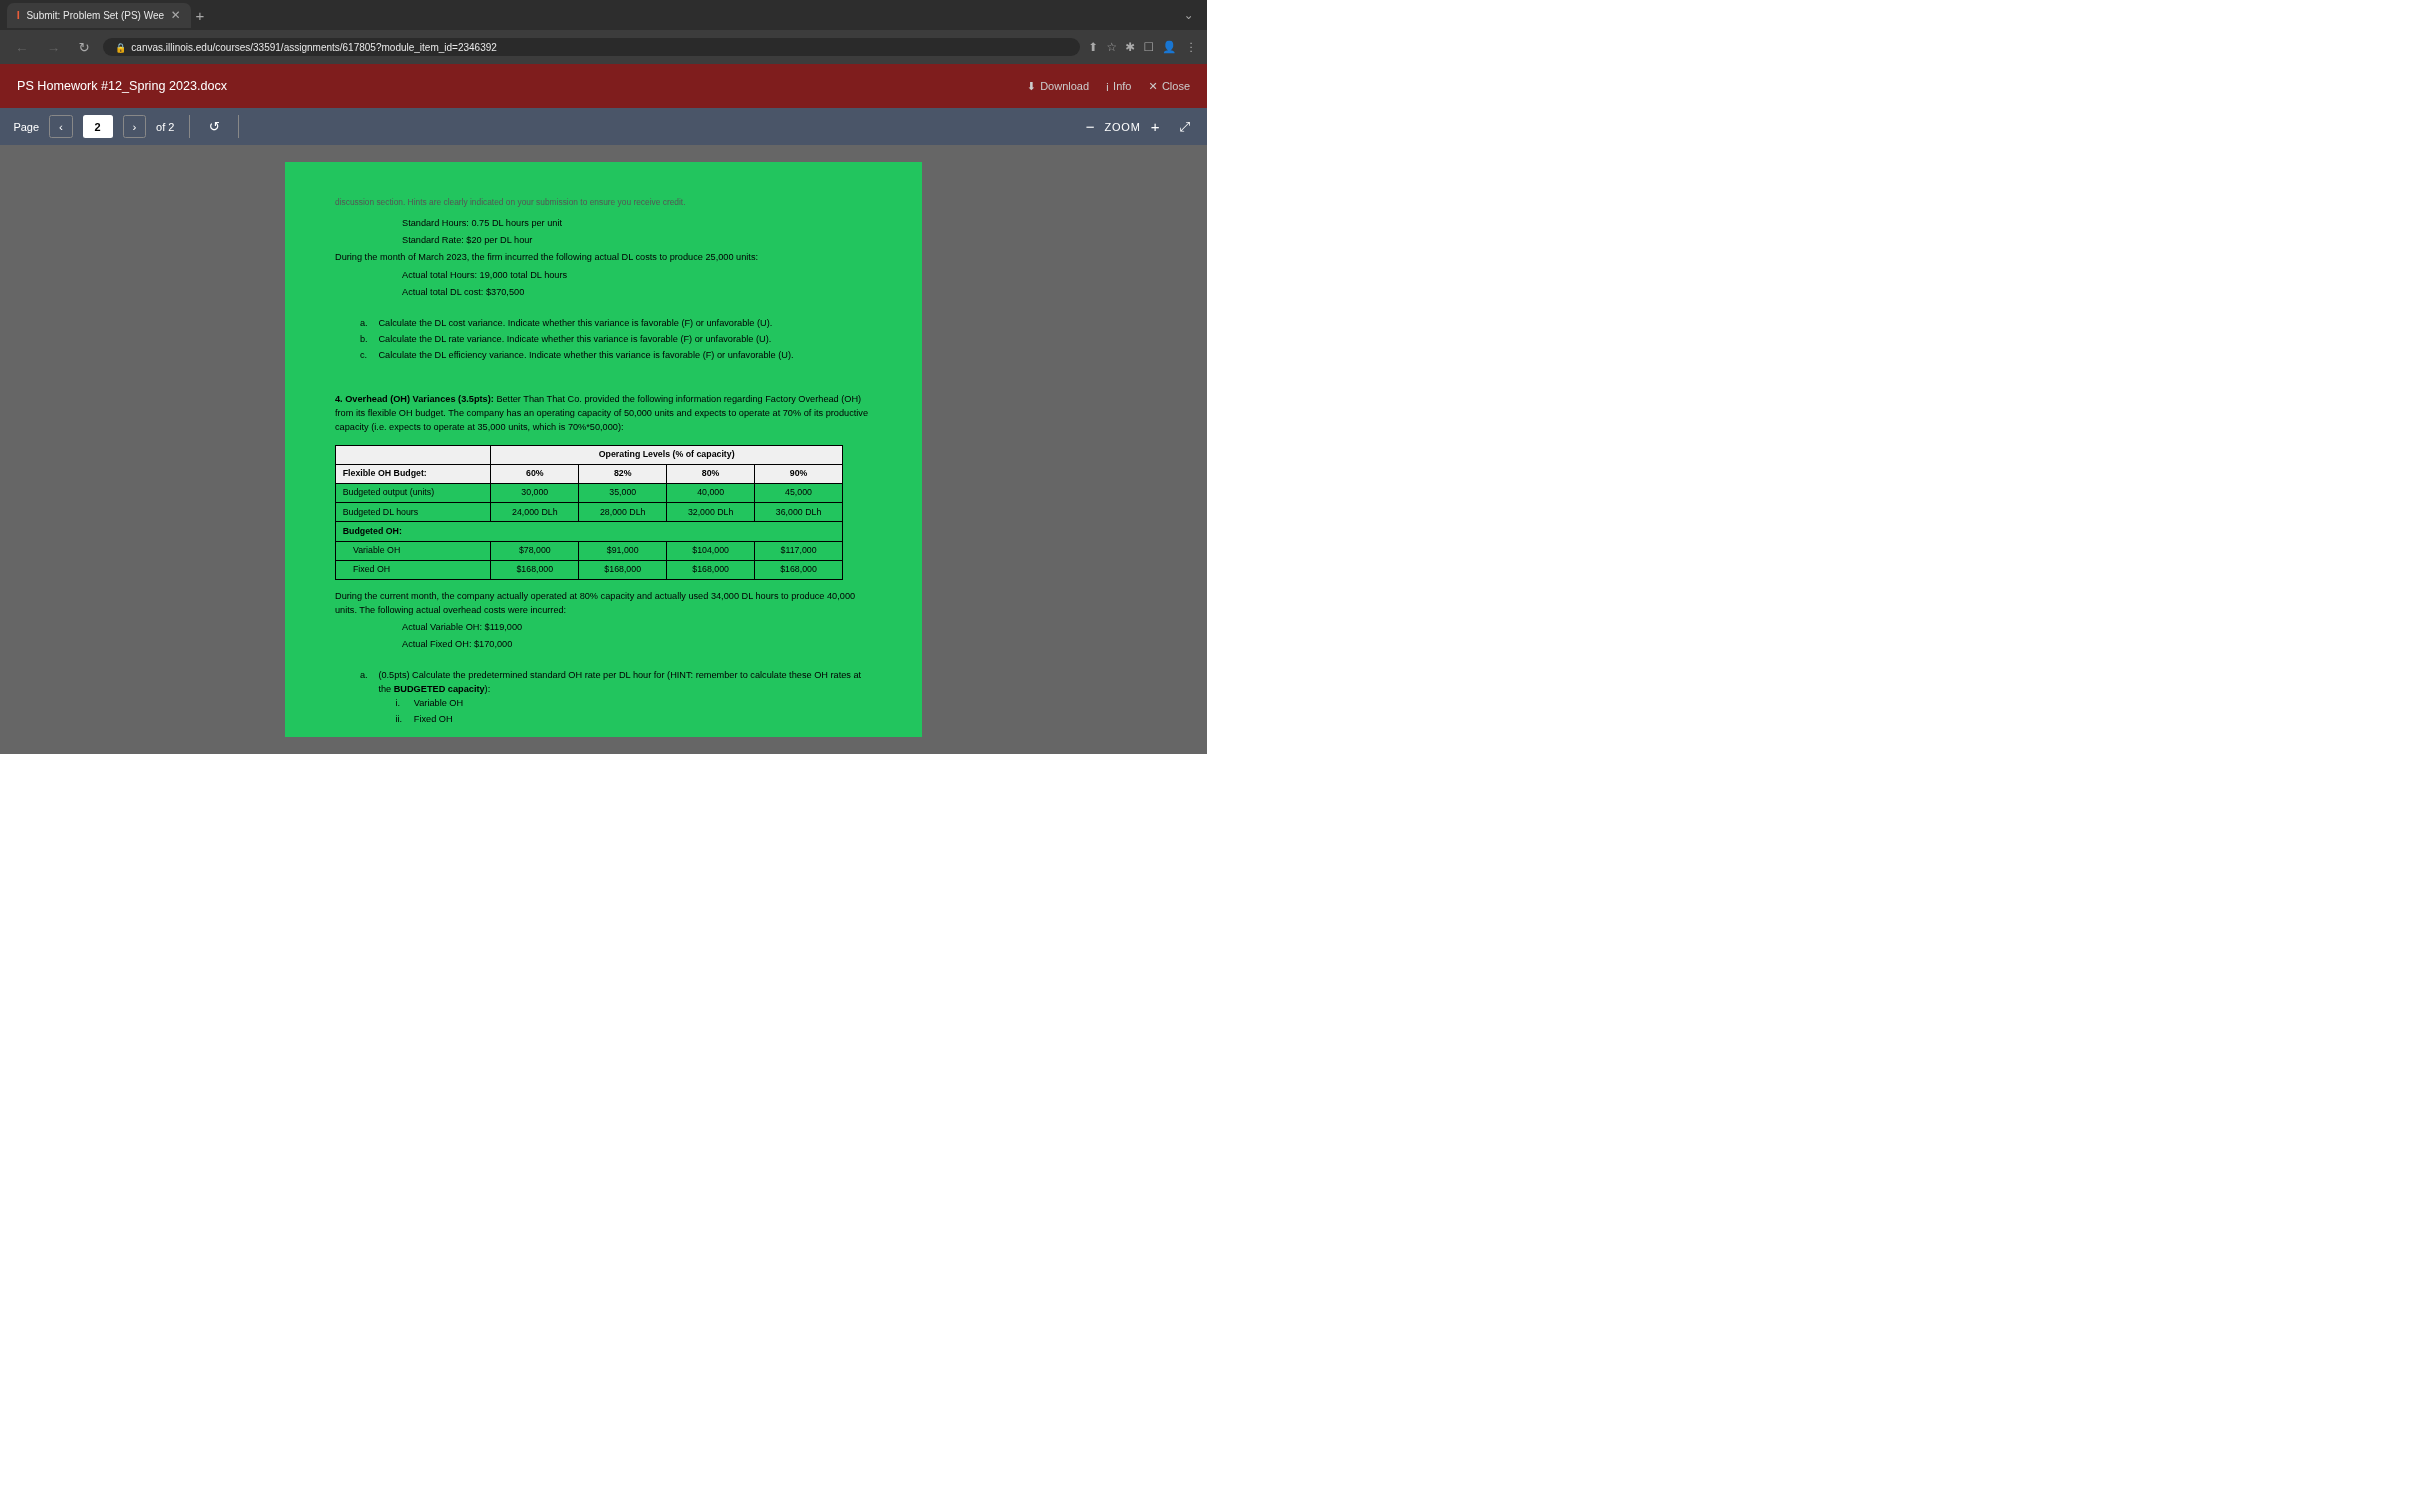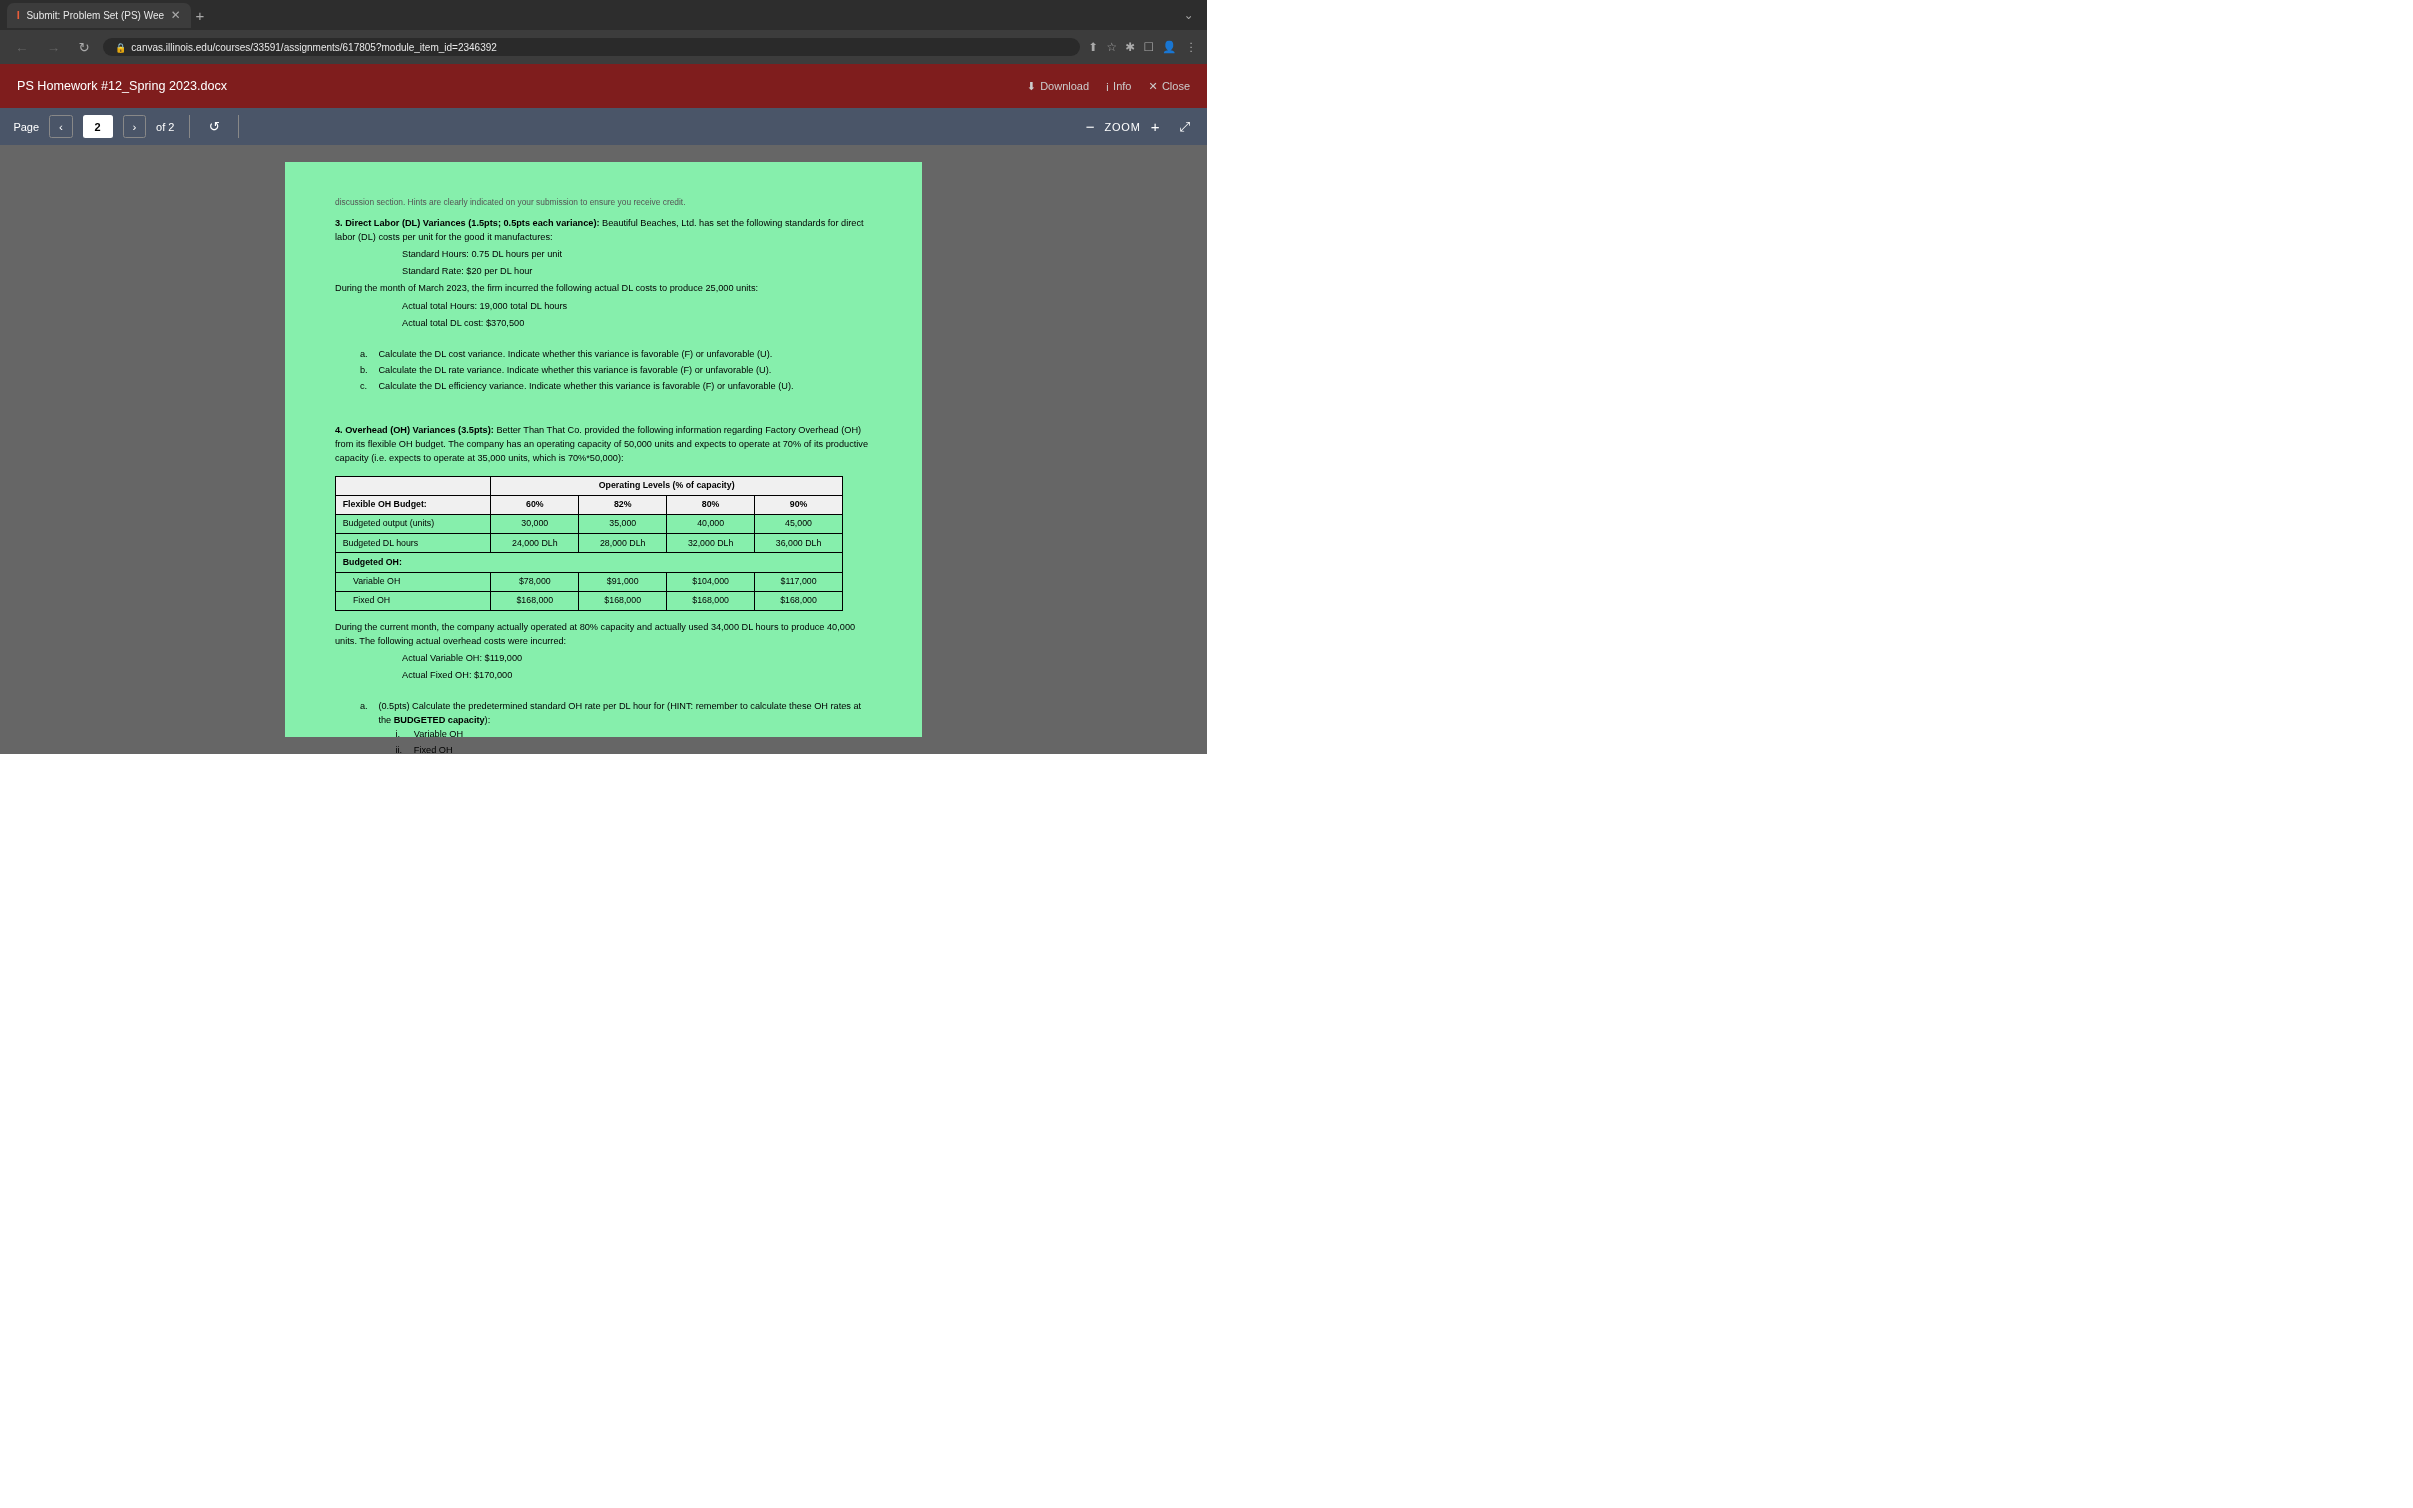--- a/index.html
+++ b/index.html
@@ -35,21 +35,21 @@
     .of-pages { color: #fff; font-size: 11px; }
     .toolbar-sep { width: 0.8px; height: 23.5px; background: #888; margin: 0 5px; }
     .reload-btn { color: #fff; font-size: 13.4px; cursor: pointer; padding: 3.4px; }
     .zoom-controls { display: flex; align-items: center; gap: 5px; margin-left: auto; }
     .zoom-btn { background: none; border: none; color: #fff; font-size: 15px; cursor: pointer; padding: 1.7px 5px; }
     .zoom-label { color: #fff; font-size: 11px; letter-spacing: 0.8px; text-align: right; }
     .expand-btn { color: #fff; font-size: 13.4px; cursor: pointer; padding: 3.4px; margin-left: 6.7px; }
 
     
     .doc-area { background: #666; display: flex; justify-content: center; overflow-y: auto; height: calc(754px - 30px - 34px - 44px - 37px); padding: 17px 0; }
-    .doc-page { background: #86efac; width: 637px; min-height: 503px; padding: 34px 50px 34px 50px; font-size: 9.2px; line-height: 1.5; color: #000; position: relative; }
+    .doc-page { background: #22c55e; width: 637px; min-height: 503px; padding: 34px 50px 34px 50px; font-size: 9.2px; line-height: 1.5; color: #000; position: relative; }
     .indent-1 { margin-left: 67px; }
     .list-item { display: flex; gap: 5px; margin-bottom: 2.5px; }
     .list-label { min-width: 13.4px; }
     p { margin-bottom: 3.4px; }
 
     
     .oh-table { border-collapse: collapse; margin: 10px 0; width: 508px; font-size: 8.8px; }
     .oh-table th, .oh-table td { border: 0.8px solid #000; padding: 2.5px 6.7px; text-align: center; }
     .oh-table th { background: #f0f0f0; }
     .oh-table .label-cell { text-align: left; font-weight: normal; }
@@ -126,24 +126,20 @@
   </div>
 </div>
 
 <div class="doc-area">
   <div class="doc-page">
 
     
     <p class="top-fade">discussion section. Hints are clearly indicated on your submission to ensure you receive credit.</p>
 
     
-    <p>
-      <strong>3. Direct Labor (DL) Variances (1.5pts; 0.5pts each variance):</strong>
-      <span>Beautiful Beaches, Ltd. has set the following standards for direct labor (DL) costs per unit for the good it manufactures:</span>
-    </p>
 
     <div class="indent-1">
       <p>Standard Hours: 0.75 DL hours per unit</p>
       <p>Standard Rate:  $20 per DL hour</p>
     </div>
 
     <p>During the month of March 2023, the firm incurred the following actual DL costs to produce 25,000 units:</p>
 
     <div class="indent-1">
       <p>Actual total Hours: 19,000 total DL hours</p>

